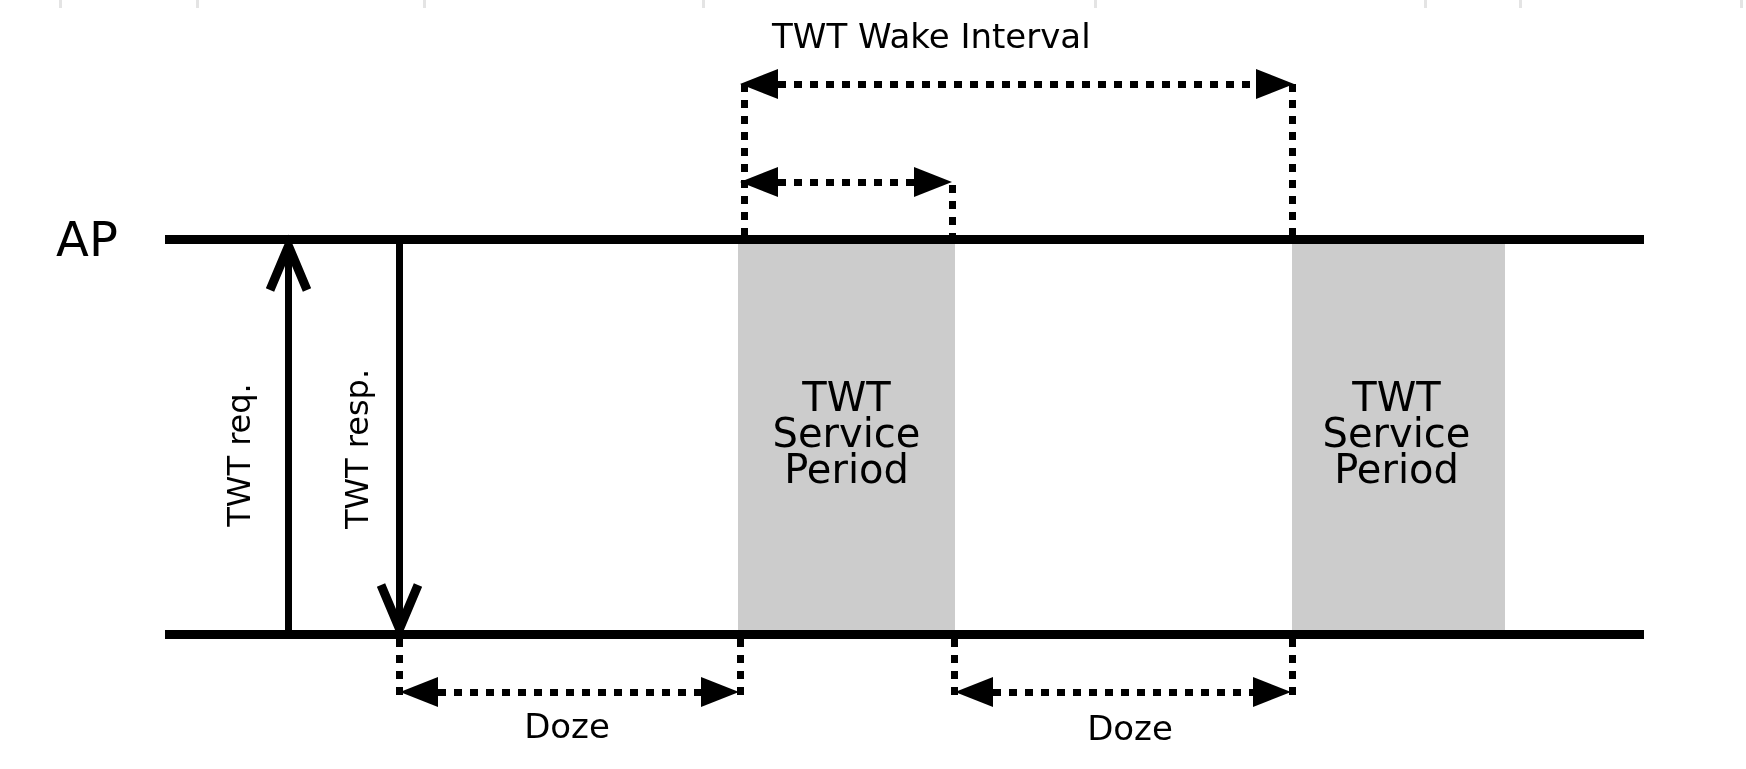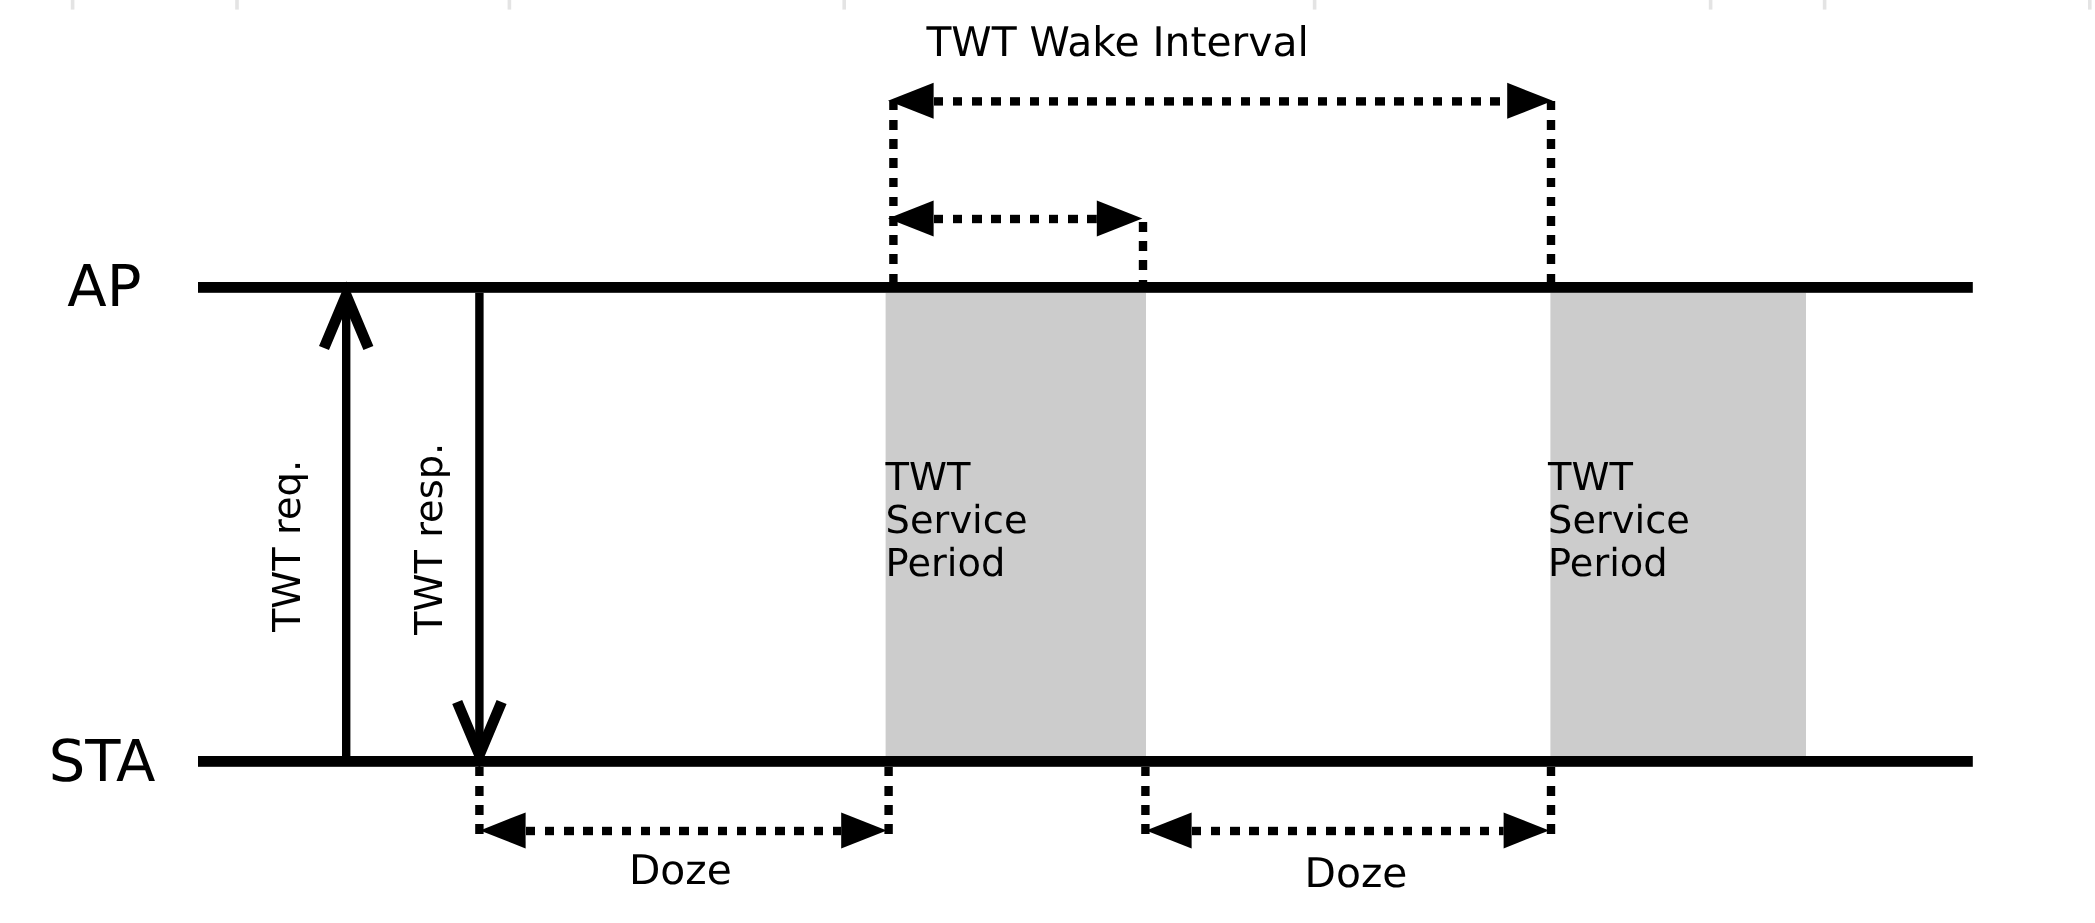--- a/index.html
+++ b/index.html
@@ -27,21 +27,21 @@
   .spbox{position:absolute;top:244px;height:386px;background:#cccccc;}
   
   .lbl{position:absolute;white-space:nowrap;}
   .t34{font-size:34px;line-height:40px;}
   .t32{font-size:32px;line-height:40px;}
   .big{font-size:48px;line-height:60px;}
   .center{text-align:center;}
   .rot{transform:rotate(-90deg);}
   .sp-text{
     position:absolute;width:217px;top:379px;
-    font-size:32px;line-height:36px;text-align:left;
+    font-size:40px;line-height:36px;text-align:center;
     white-space:pre-line;
   }
   .tick{position:absolute;top:0;width:3px;height:8px;background:#e4e4e4;}
   svg{position:absolute;overflow:visible;}
 </style>
 </head>
 <body>
 
 <div class="canvas">
 
@@ -60,21 +60,20 @@
 Service
 Period</div>
   <div class="sp-text" style="left:1290px;width:213px;">TWT
 Service
 Period</div>
 
   <div class="hline" style="left:165px;top:235px;width:1479px;"></div>
   <div class="hline" style="left:165px;top:630px;width:1479px;"></div>
 
   <div class="lbl big center" style="left:27px;top:209px;width:120px;">AP</div>
-  <div class="lbl big center" style="left:20px;top:605px;width:130px;">STA</div>
 
   <div class="shaft" style="left:285px;top:246px;height:384px;"></div>
   <svg style="left:268px;top:242px;" width="41" height="52" viewBox="0 0 41 52">
     <polyline points="2,48 20.5,4 39,48" fill="none" stroke="#000" stroke-width="9"></polyline>
   </svg>
   <div class="lbl t32 center rot" style="left:89px;top:435px;width:300px;">TWT req.</div>
 
   <div class="shaft" style="left:396px;top:244px;height:385px;"></div>
   <svg style="left:379px;top:581px;" width="41" height="52" viewBox="0 0 41 52">
     <polyline points="2,4 20.5,48 39,4" fill="none" stroke="#000" stroke-width="9"></polyline>

